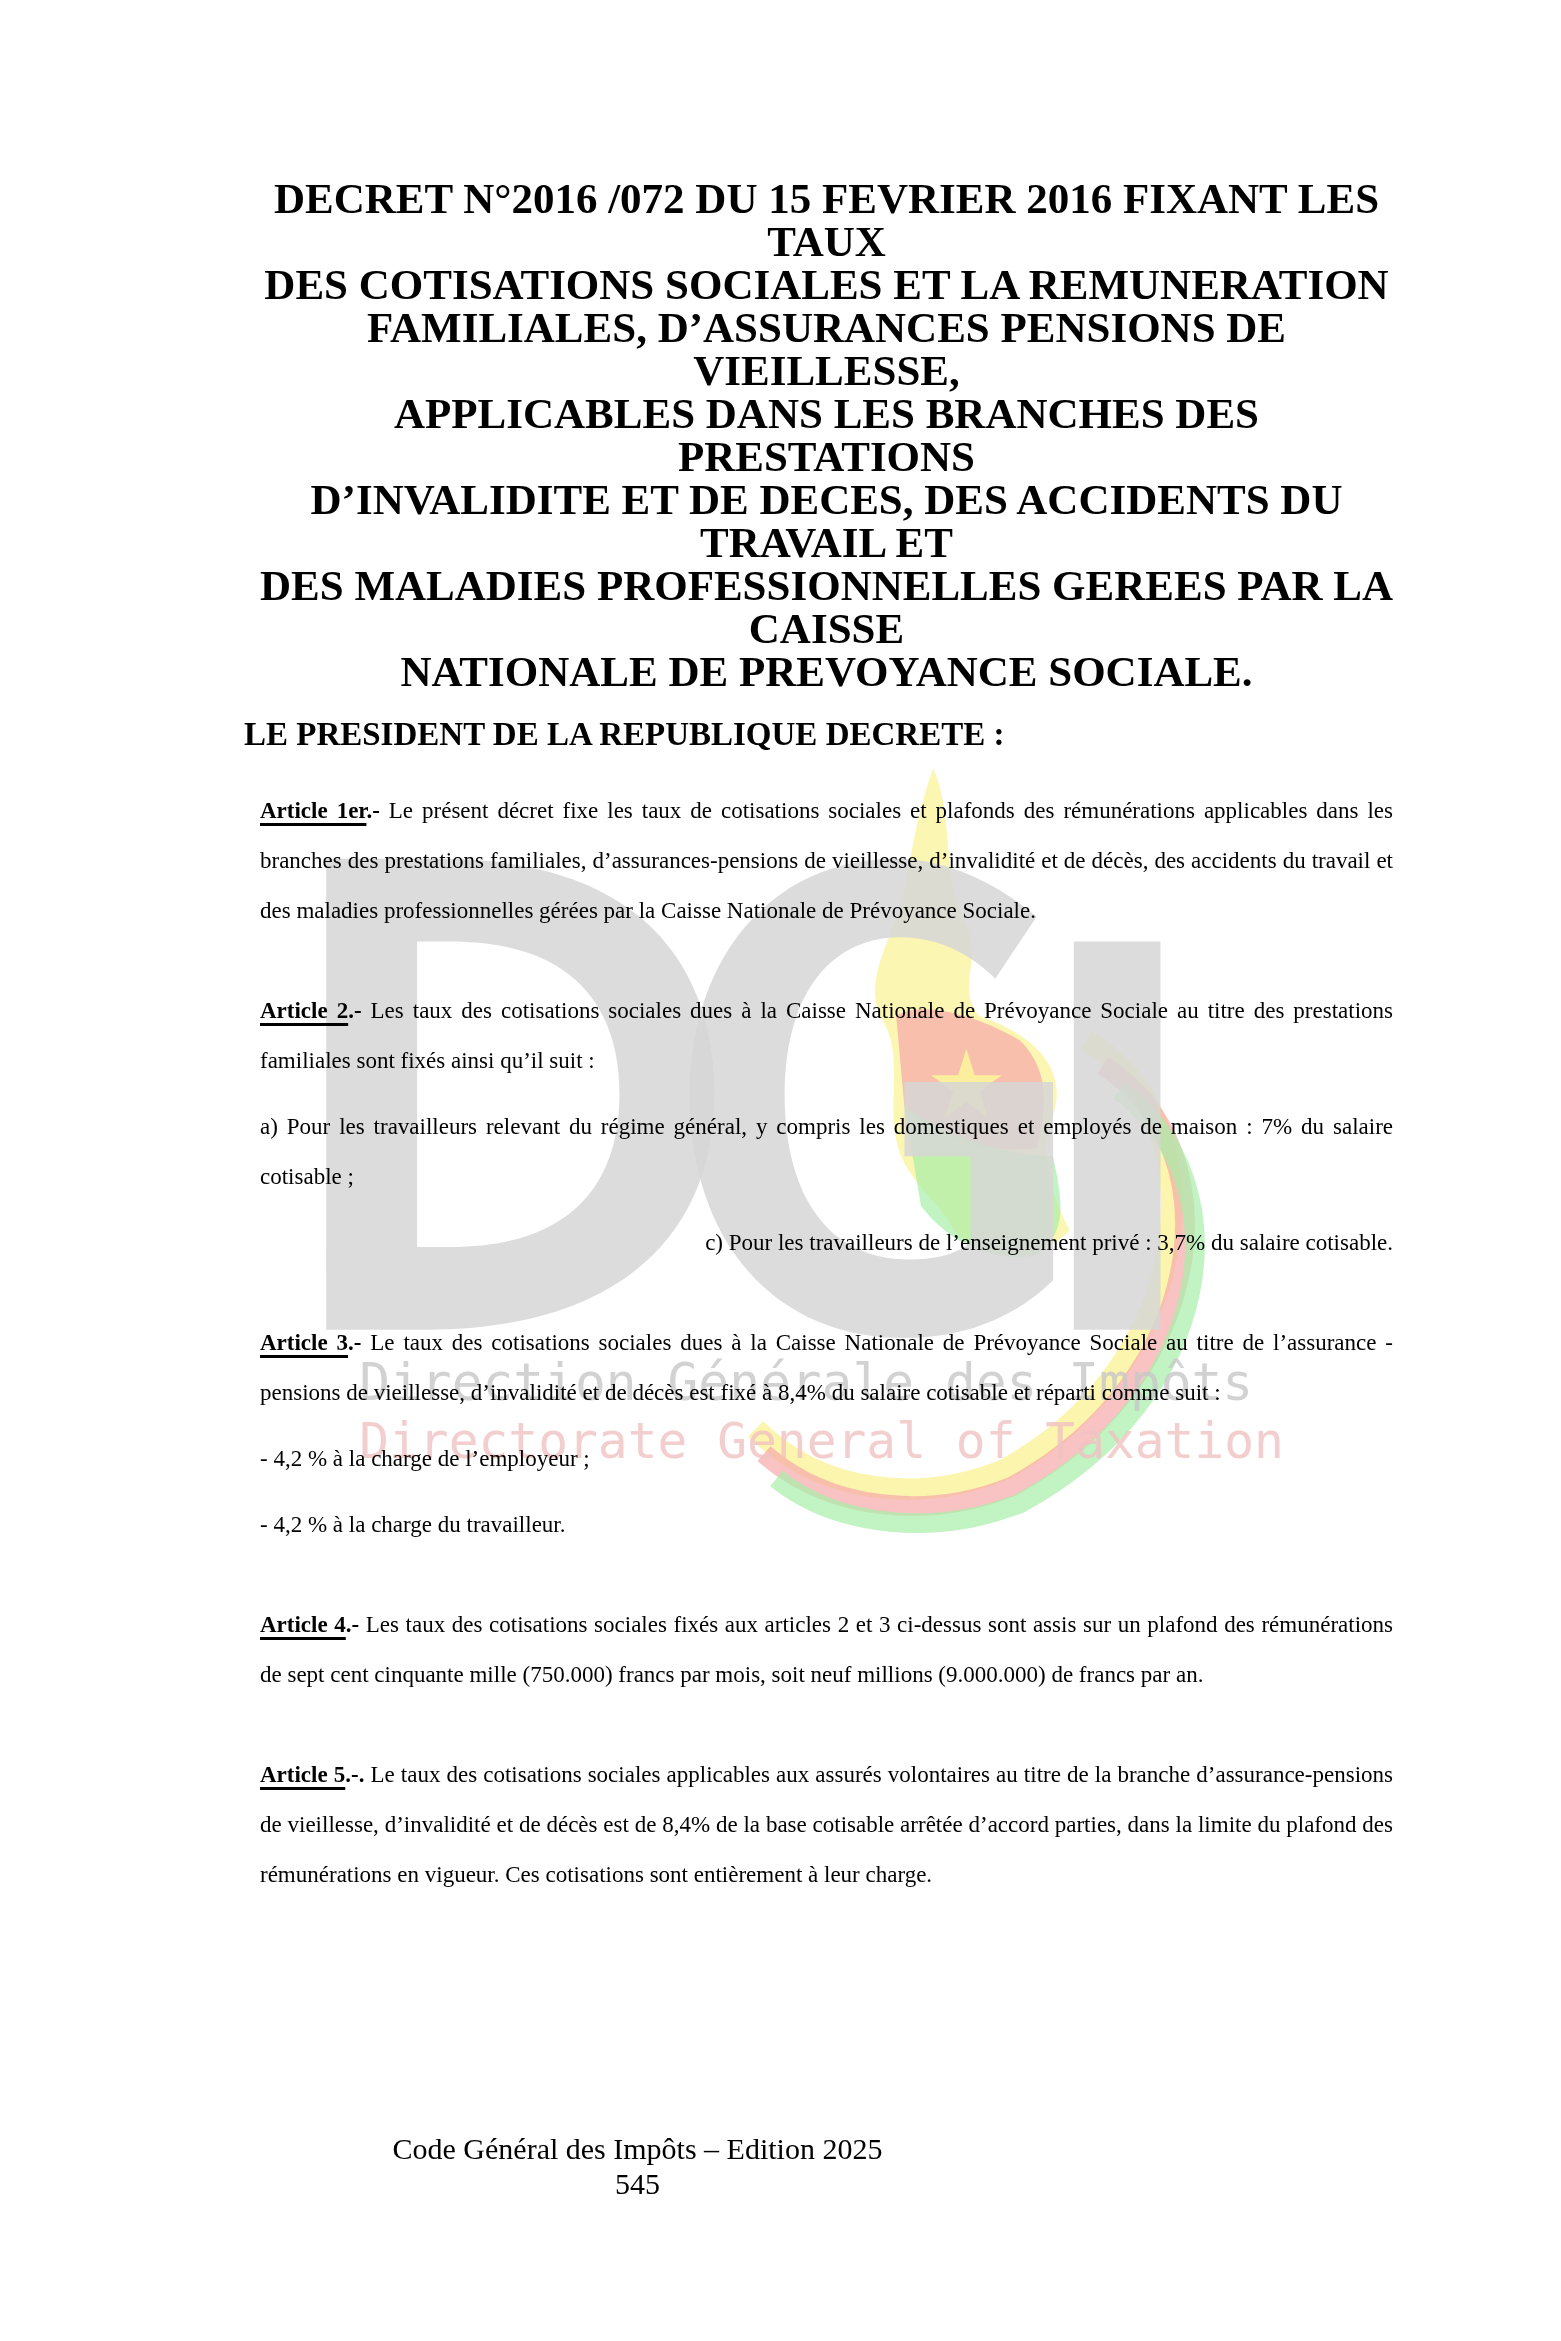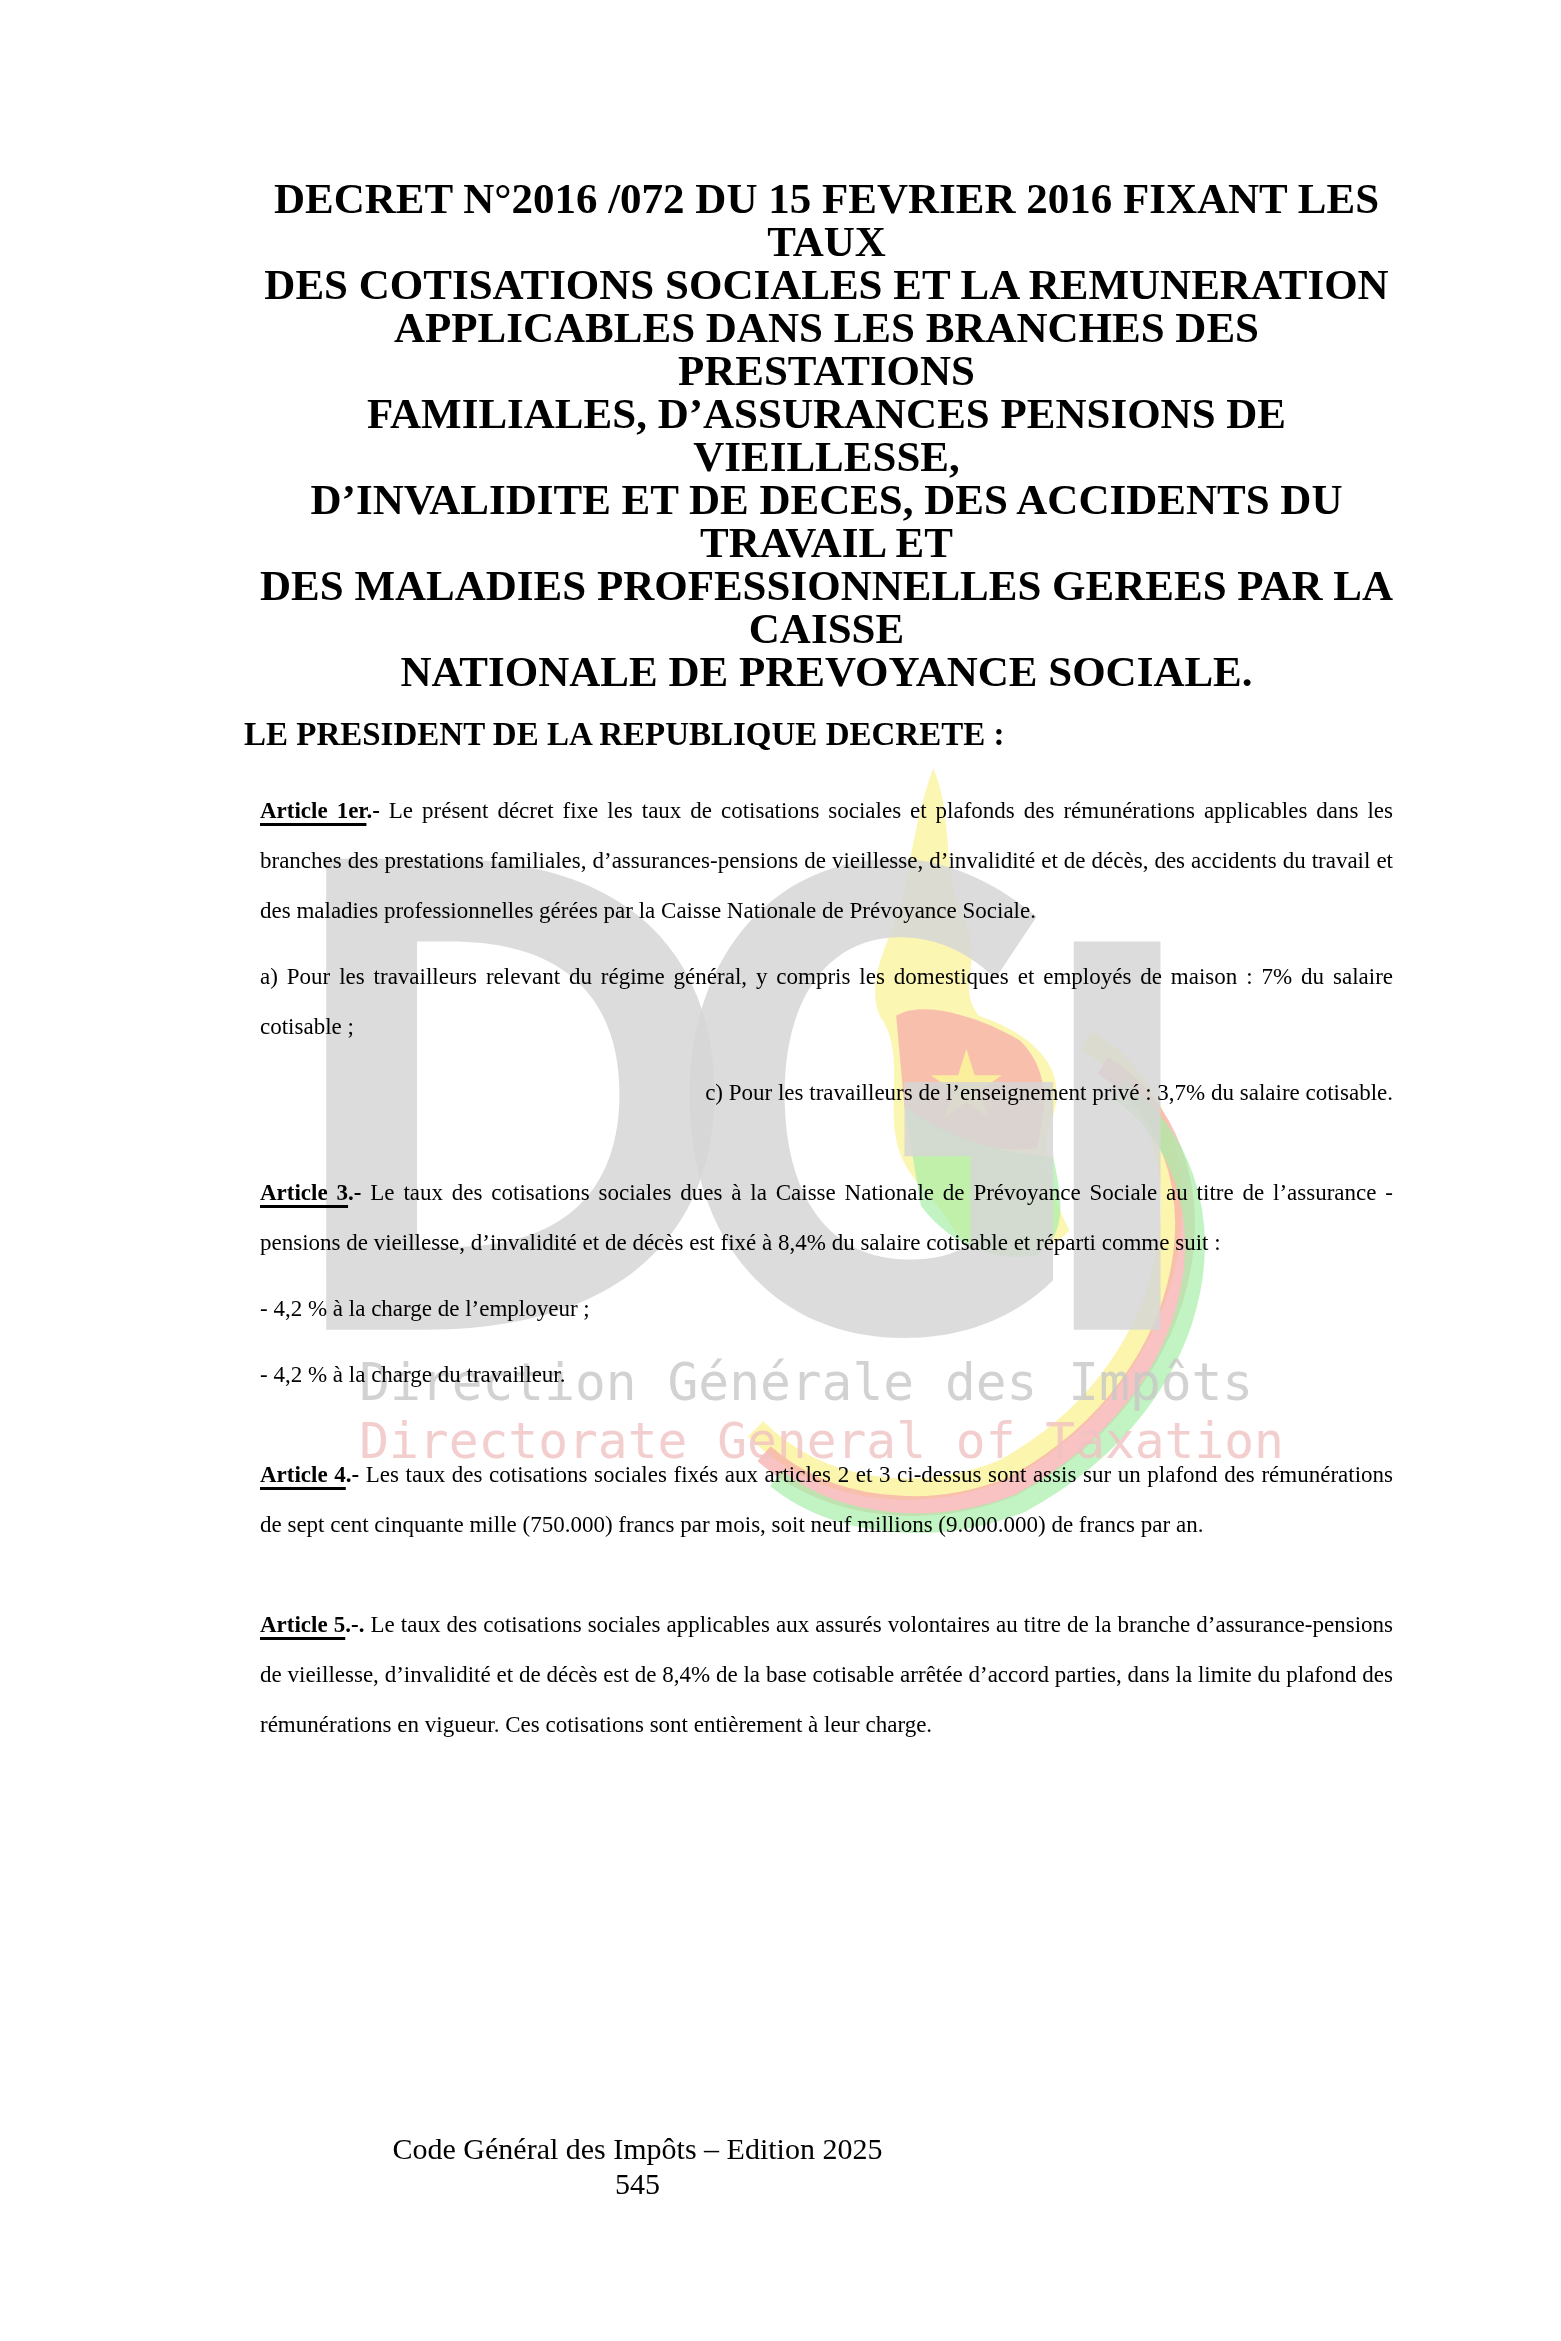--- a/index.html
+++ b/index.html
@@ -39,32 +39,33 @@
     <path d="M860 180 C800 130 740 110 690 110 C540 110 440 230 440 395 C440 570 540 690 700 690 C780 690 840 660 880 620 L880 380 L700 380 L700 470 L780 470 L780 575 C760 590 735 595 705 595 C610 595 555 520 555 395 C555 275 610 205 695 205 C740 205 780 225 810 255 Z" fill="#d6d6d6" opacity="0.85"></path>
     <rect x="905" y="210" width="105" height="470" fill="#d6d6d6" opacity="0.85"></rect>
     <text x="40" y="765" font-family="'DejaVu Sans Mono', monospace" font-size="62" fill="#c8c8c8" opacity="0.8">Direction Générale des Impôts</text>
     <text x="40" y="835" font-family="'DejaVu Sans Mono', monospace" font-size="60" fill="#f1c2c2" opacity="0.8">Directorate General of Taxation</text>
   </svg>
 
   <div class="content">
     <h1 class="title">
       <span class="title-line">DECRET N°2016 /072 DU 15 FEVRIER 2016 FIXANT LES TAUX</span>
       <span class="title-line">DES COTISATIONS SOCIALES ET LA REMUNERATION</span>
+      <span class="title-line">FAMILIALES, D’ASSURANCES PENSIONS DE VIEILLESSE,</span>
       <span class="title-line">APPLICABLES DANS LES BRANCHES DES PRESTATIONS</span>
-      <span class="title-line">FAMILIALES, D’ASSURANCES PENSIONS DE VIEILLESSE,</span>
       <span class="title-line">D’INVALIDITE ET DE DECES, DES ACCIDENTS DU TRAVAIL ET</span>
       <span class="title-line">DES MALADIES PROFESSIONNELLES GEREES PAR LA CAISSE</span>
       <span class="title-line">NATIONALE DE PREVOYANCE SOCIALE.</span>
     </h1>
 
     <p class="decrees">LE PRESIDENT DE LA REPUBLIQUE DECRETE :</p>
 
     <section>
       <p class="para article" style="margin-top:30px"><span class="art-label">Article 1er</span><span class="art-sep">.-</span><span> Le présent décret fixe les taux de cotisations sociales et plafonds des rémunérations applicables dans les branches des prestations familiales, d’assurances-pensions de vieillesse, d’invalidité et de décès, des accidents du travail et des maladies professionnelles gérées par la Caisse Nationale de Prévoyance Sociale.</span></p>
 
+      <p class="para article"><span class="art-label">Article 2</span><span class="art-sep">.-</span><span> Les taux des cotisations sociales dues à la Caisse Nationale de Prévoyance Sociale au titre des prestations familiales sont fixés ainsi qu’il suit :</span></p>
       <p class="para">a) Pour les travailleurs relevant du régime général, y compris les domestiques et employés de maison : 7% du salaire cotisable ;</p>
       <p class="para" style="text-align:right">c) Pour les travailleurs de l’enseignement privé : 3,7% du salaire cotisable.</p>
 
       <p class="para article"><span class="art-label">Article 3</span><span class="art-sep">.-</span><span> Le taux des cotisations sociales dues à la Caisse Nationale de Prévoyance Sociale au titre de l’assurance - pensions de vieillesse, d’invalidité et de décès est fixé à 8,4% du salaire cotisable et réparti comme suit :</span></p>
       <p class="para" style="text-align:left">- 4,2 % à la charge de l’employeur ;</p>
       <p class="para" style="text-align:left">- 4,2 % à la charge du travailleur.</p>
 
       <p class="para article"><span class="art-label">Article 4</span><span class="art-sep">.-</span><span> Les taux des cotisations sociales fixés aux articles 2 et 3 ci-dessus sont assis sur un plafond des rémunérations de sept cent cinquante mille (750.000) francs par mois, soit neuf millions (9.000.000) de francs par an.</span></p>
 
       <p class="para article"><span class="art-label">Article 5</span><span class="art-sep">.-.</span><span> Le taux des cotisations sociales applicables aux assurés volontaires au titre de la branche d’assurance-pensions de vieillesse, d’invalidité et de décès est de 8,4% de la base cotisable arrêtée d’accord parties, dans la limite du plafond des rémunérations en vigueur. Ces cotisations sont entièrement à leur charge.</span></p>

